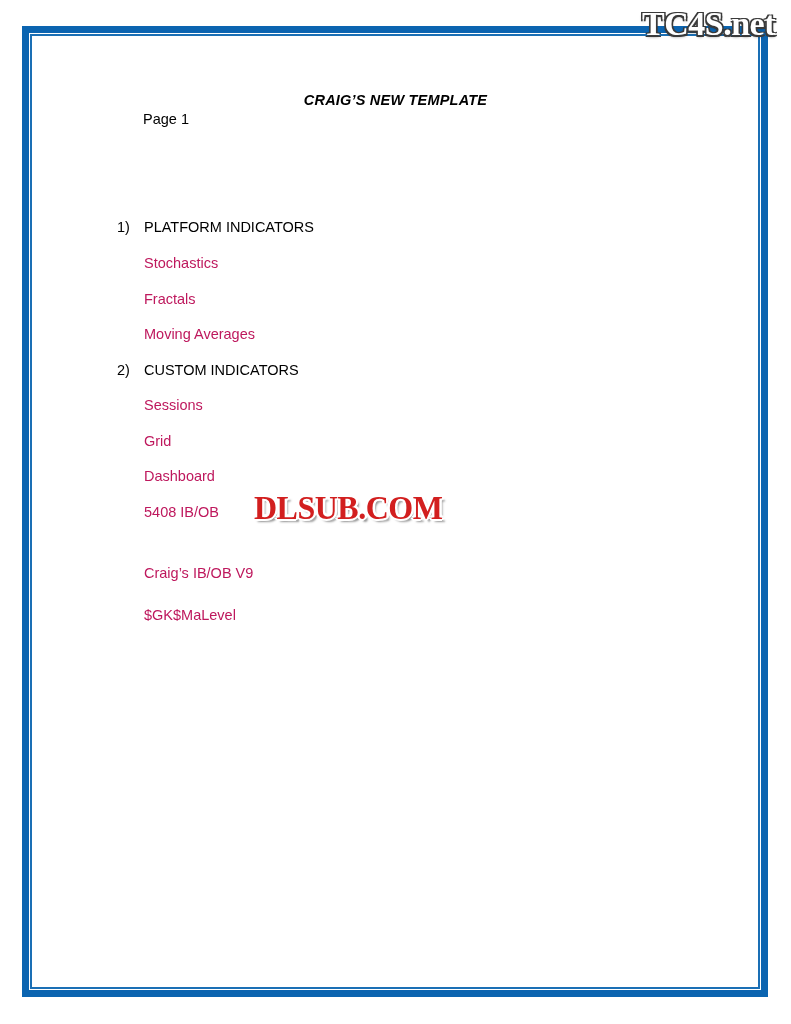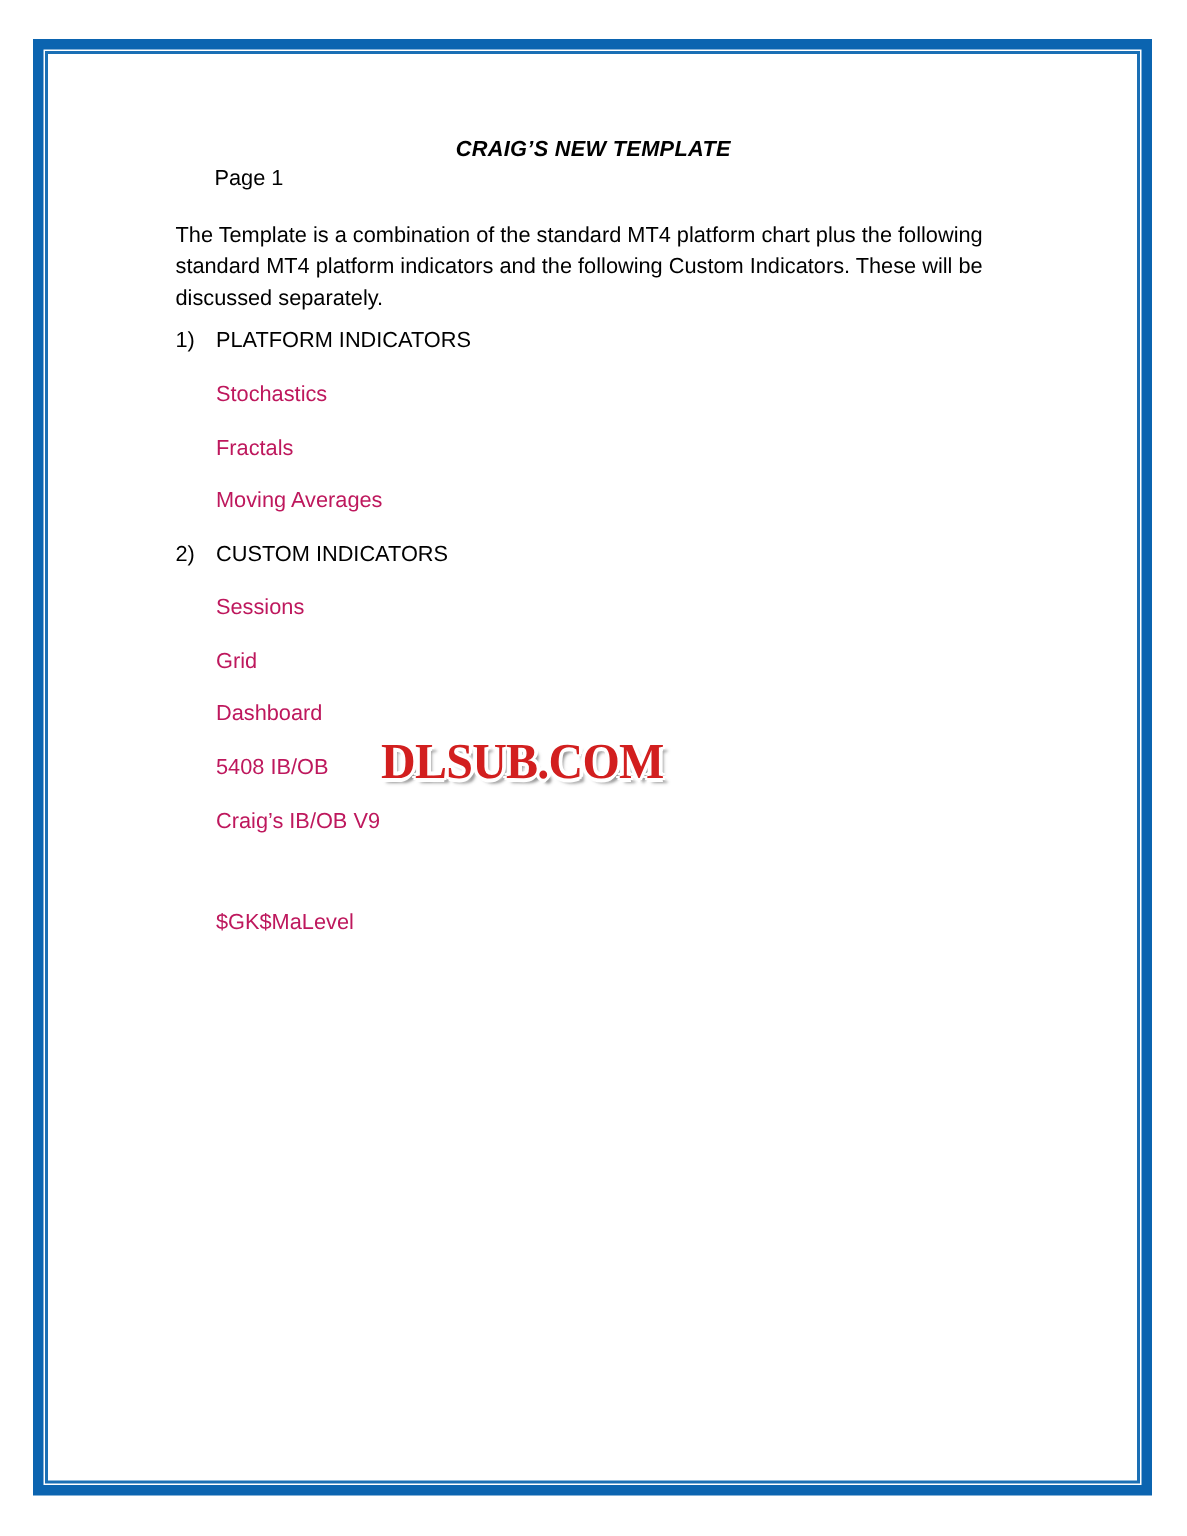--- a/index.html
+++ b/index.html
@@ -185,37 +185,37 @@
 
   <div class="blue-frame"></div>
   <div class="blue-frame-inner"></div>
 
   <div class="doc">
 
     <div class="doc-title">CRAIG’S NEW TEMPLATE</div>
 
     <div class="page-label">Page 1</div>
 
-    <div class="para-intro">The Template is a combination of the standard MT4 platform chart plus the following standard MT4 platform indicators and the following Custom Indicators. These will be discussed separately.</div>
 
     <div class="num-marker" style="top:219px;">1)</div>
     <div class="num-text" style="top:219px;">PLATFORM INDICATORS</div>
 
     <div class="sub-item" style="top:255px;">Stochastics</div>
     <div class="sub-item" style="top:291px;">Fractals</div>
     <div class="sub-item" style="top:326px;">Moving Averages</div>
 
     <div class="num-marker" style="top:362px;">2)</div>
     <div class="num-text" style="top:362px;">CUSTOM  INDICATORS</div>
 
     <div class="sub-item" style="top:397px;">Sessions</div>
     <div class="sub-item" style="top:433px;">Grid</div>
     <div class="sub-item" style="top:468px;">Dashboard</div>
     <div class="sub-item" style="top:504px;">5408 IB/OB</div>
-    <div class="sub-item" style="top:540px;">Craig’s  IB/OB  V9</div>
+    <div class="sub-item" style="top:565px;">Craig’s  IB/OB  V9</div>
     <div class="sub-item" style="top:607px;">$GK$MaLevel</div>
 
 
   </div>
 
+  <div class="wm-top">TC4S.net</div>
   <div class="wm-center">DLSUB.COM</div>
 
 </div>
 
 </body></html>

